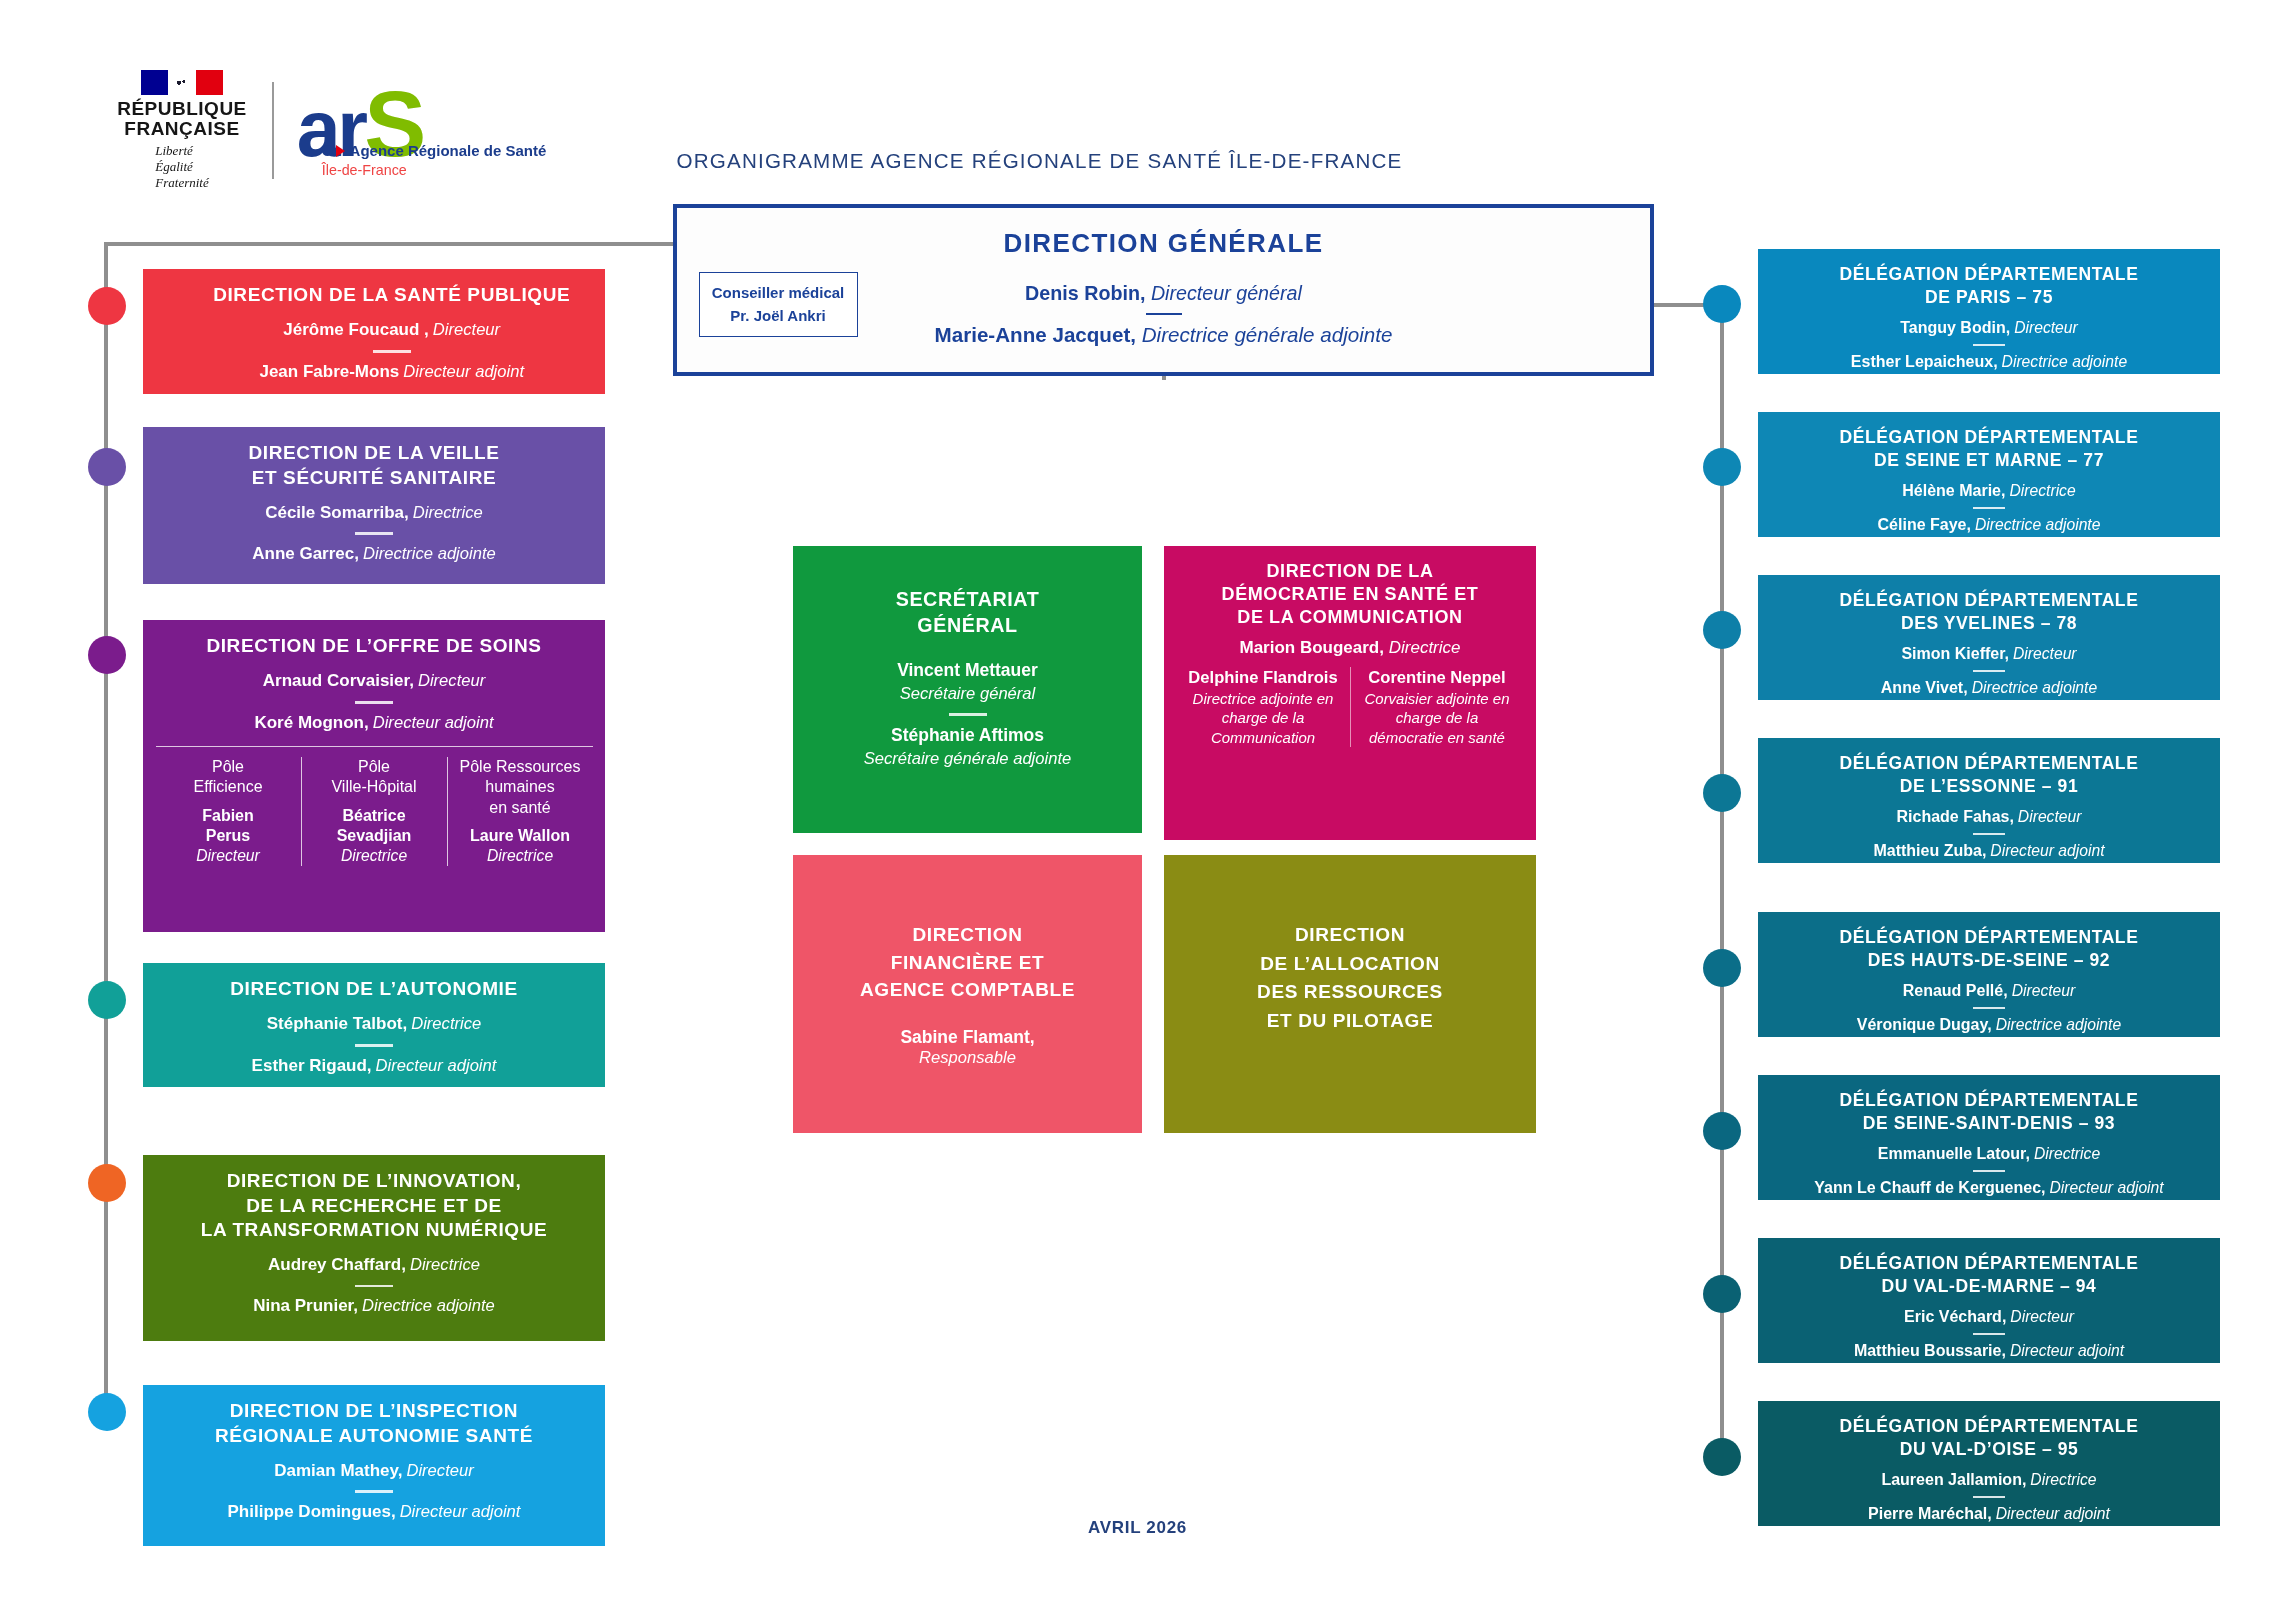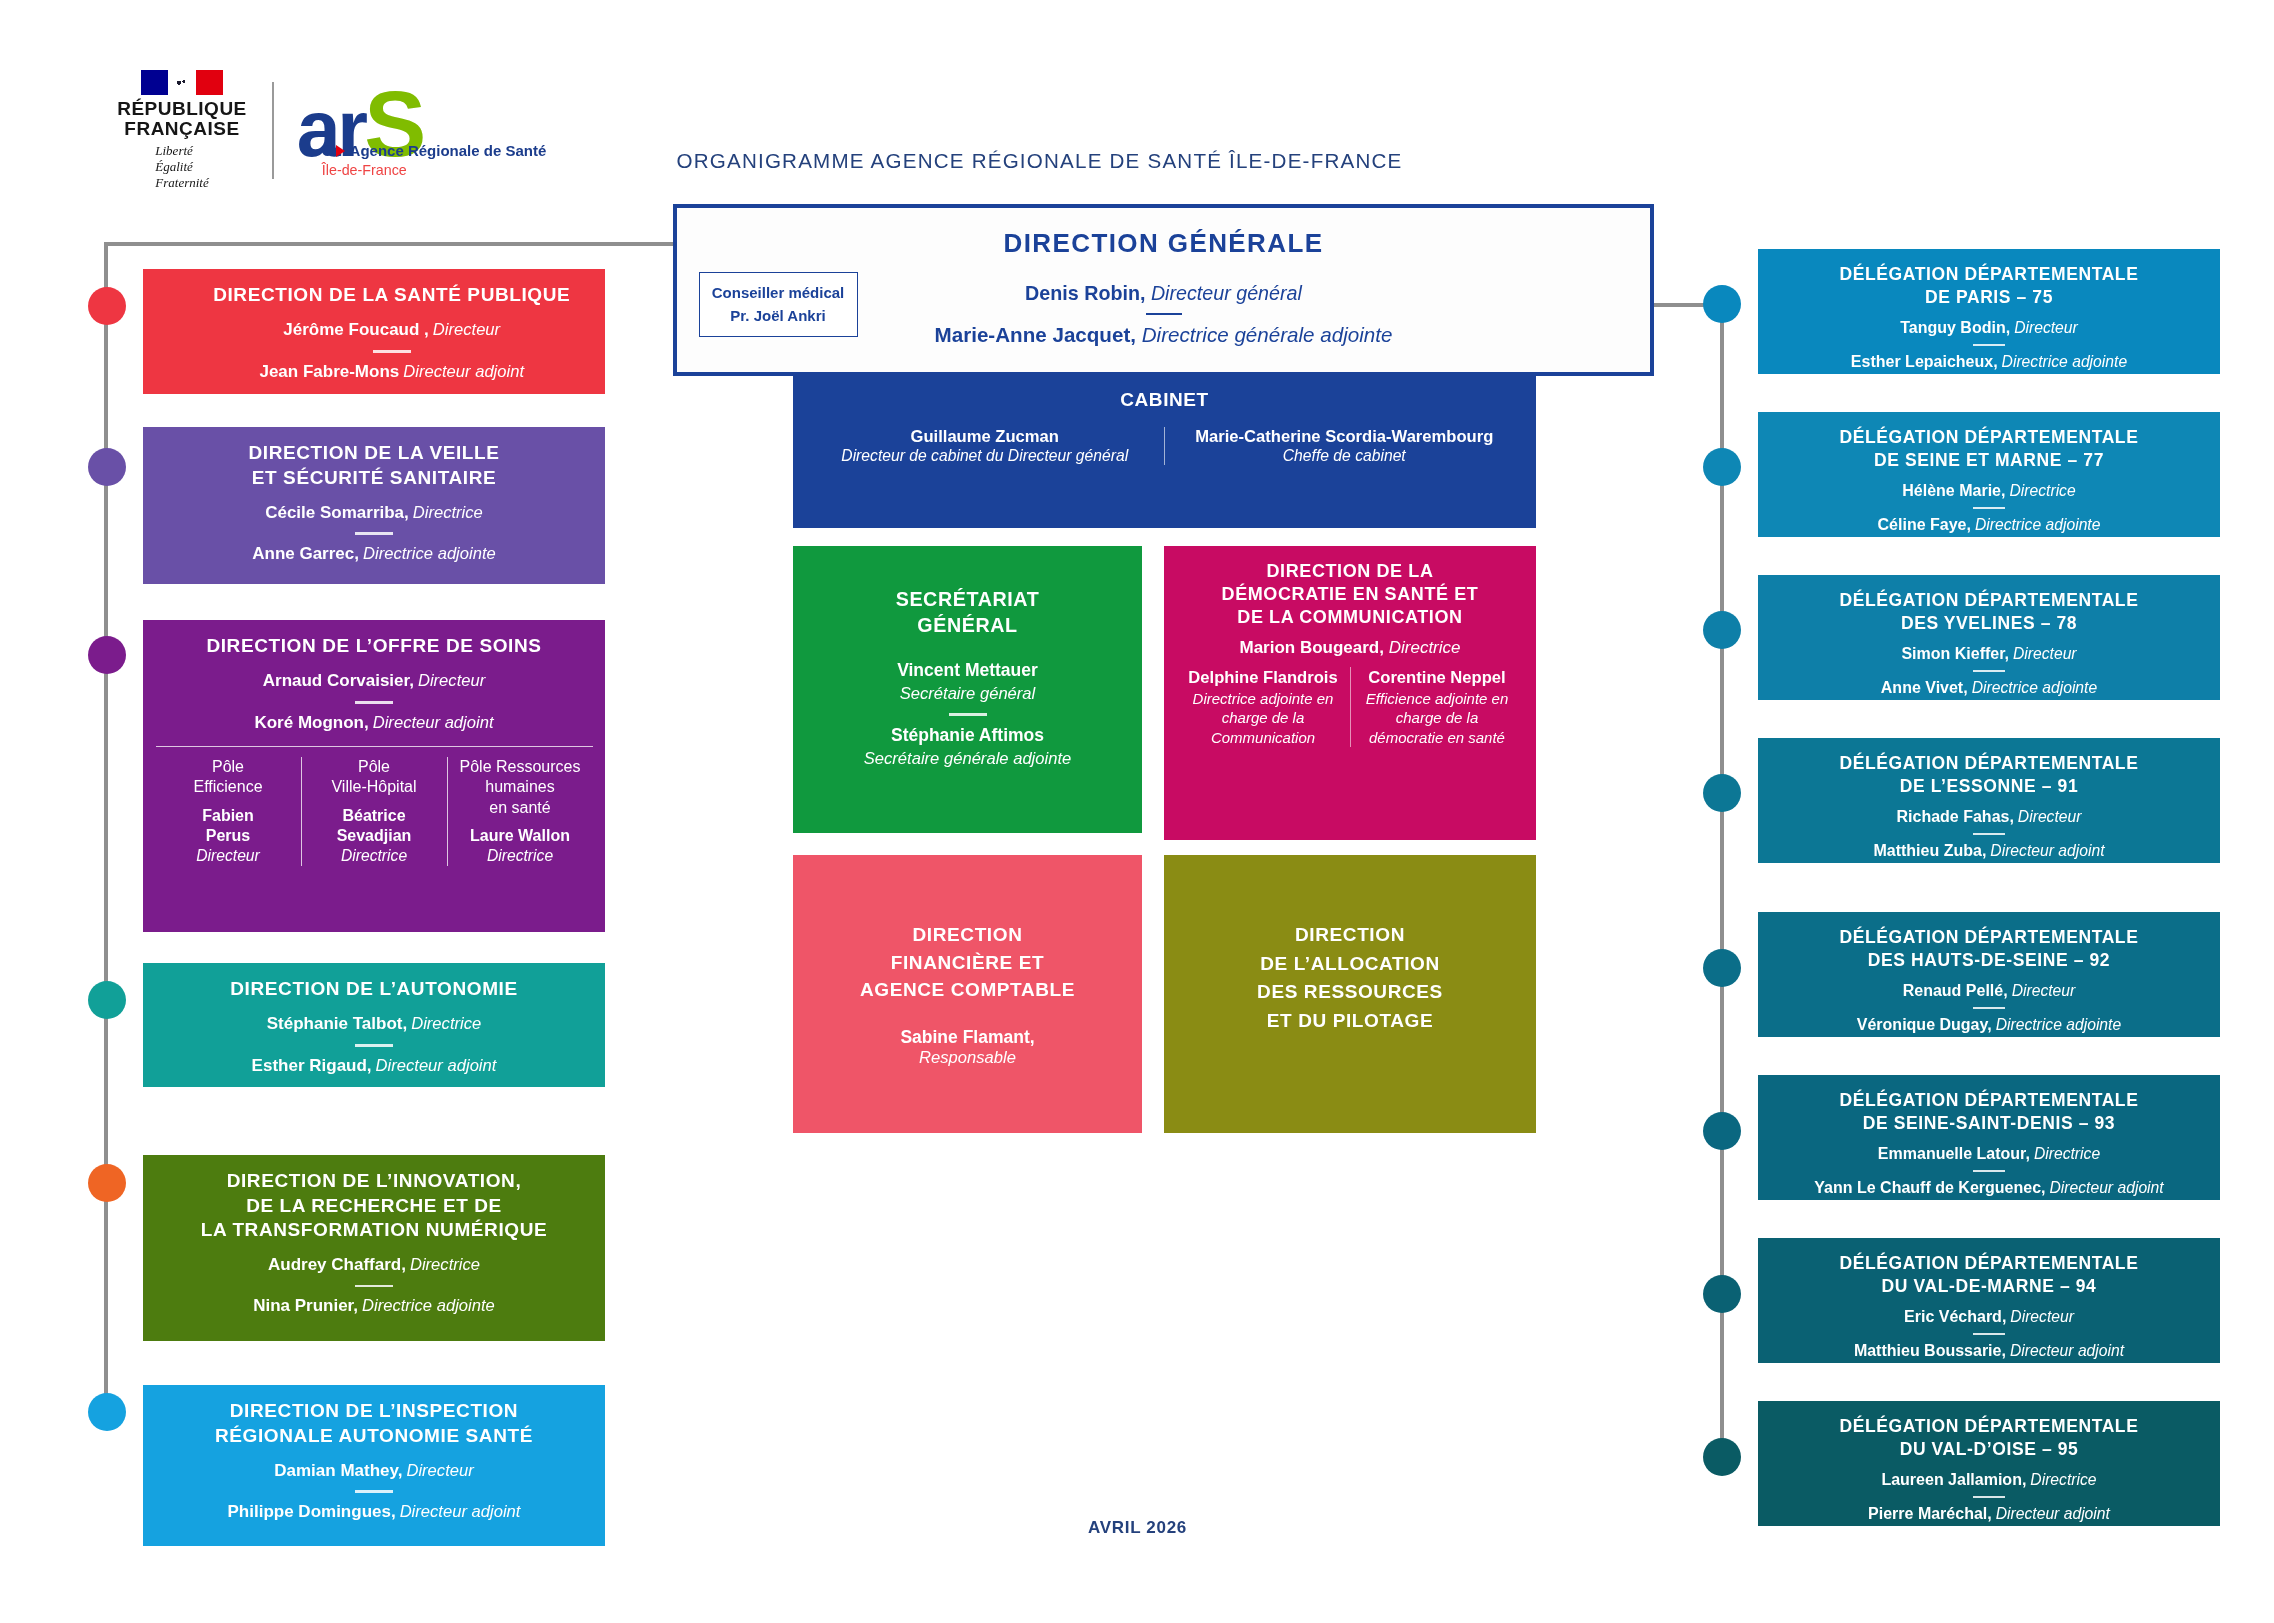--- a/index.html
+++ b/index.html
@@ -204,33 +204,20 @@
     <div class="dg-p2">
       <span class="nm">Marie-Anne Jacquet,</span>
       <span class="rl">Directrice générale adjointe</span>
     </div>
     <div class="cm-box">
       <div>Conseiller médical</div>
       <div>Pr. Joël Ankri</div>
     </div>
   </div>
 
-  <div class="box cabinet">
-    <div class="bt">CABINET</div>
-    <div class="cab-cols">
-      <div class="cab-col">
-        <div class="nm">Guillaume Zucman</div>
-        <div class="rl">Directeur de cabinet du Directeur général</div>
-      </div>
-      <div class="cab-col">
-        <div class="nm">Marie-Catherine Scordia-Warembourg</div>
-        <div class="rl">Cheffe de cabinet</div>
-      </div>
-    </div>
-  </div>
 
   <div class="box sg">
     <div class="bt">
       <span>SECRÉTARIAT</span><br>
       <span>GÉNÉRAL</span>
     </div>
     <div class="person p1">
       <div class="nm">Vincent Mettauer</div>
       <div class="rl">Secrétaire général</div>
     </div>
@@ -251,21 +238,21 @@
       <span class="nm">Marion Bougeard,</span>
       <span class="rl">Directrice</span>
     </div>
     <div class="dem-cols">
       <div class="dem-col">
         <div class="nm">Delphine Flandrois</div>
         <div class="rl">Directrice adjointe en charge de la Communication</div>
       </div>
       <div class="dem-col">
         <div class="nm">Corentine Neppel</div>
-        <div class="rl">Efficience adjointe en charge de la démocratie en santé</div>
+        <div class="rl">Corvaisier adjointe en charge de la démocratie en santé</div>
       </div>
     </div>
   </div>
 
   <div class="box fin">
     <div class="bt">
       <span>DIRECTION</span><br>
       <span>FINANCIÈRE ET</span><br>
       <span>AGENCE COMPTABLE</span>
     </div>

